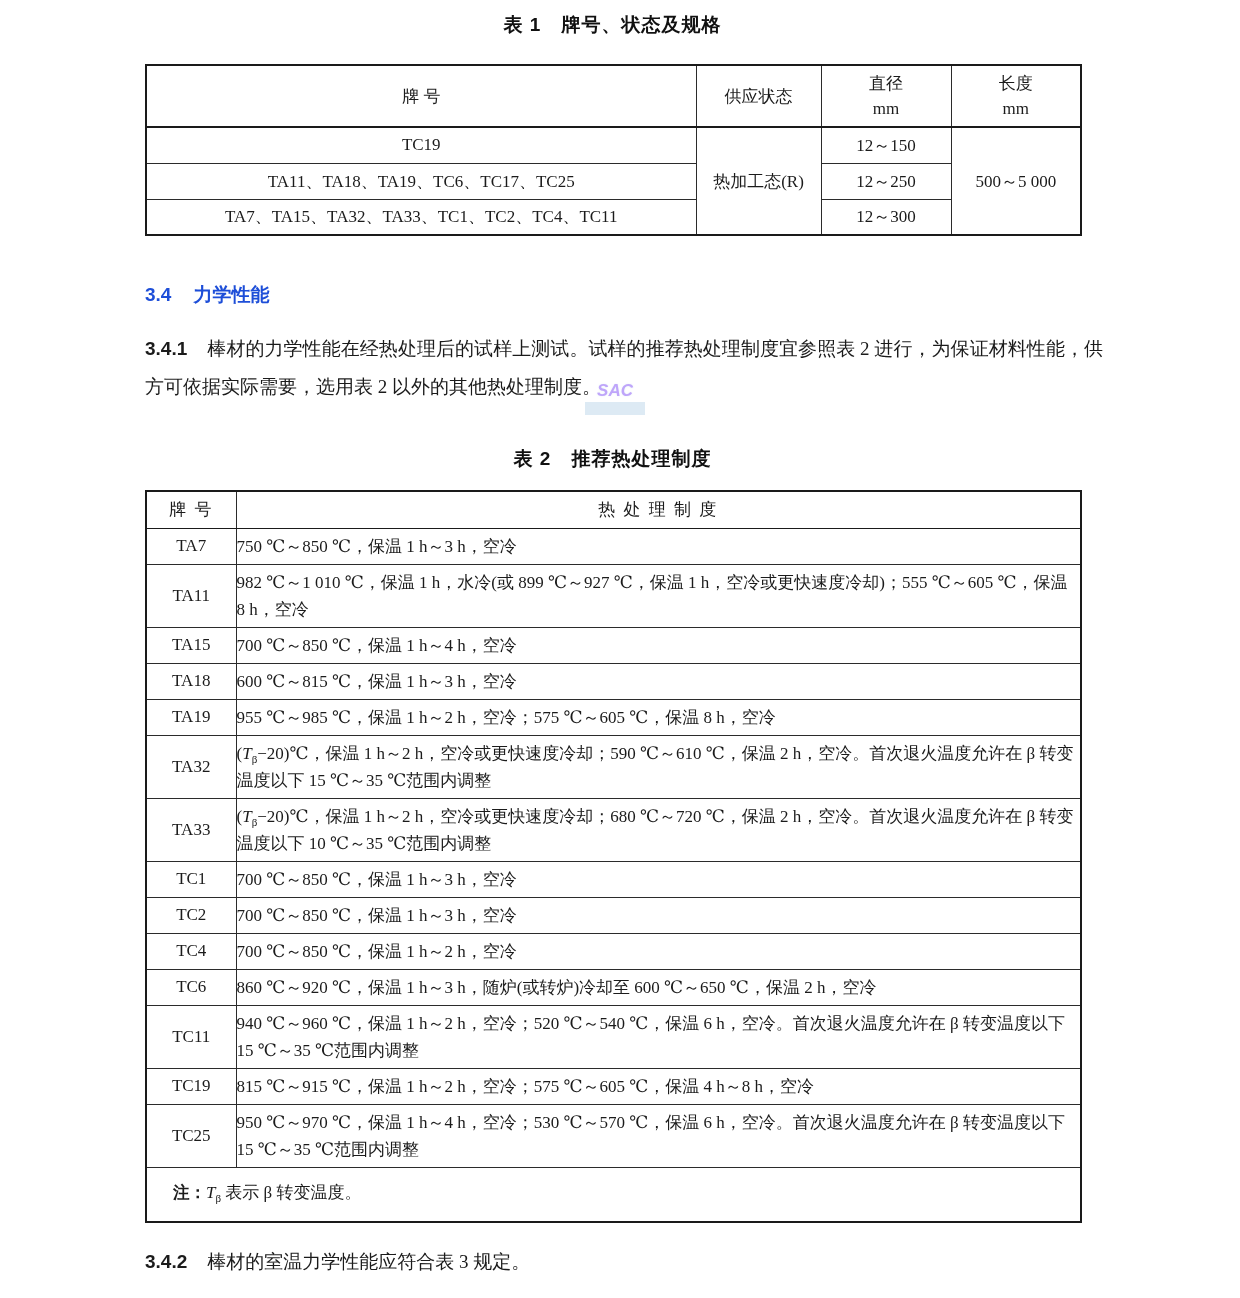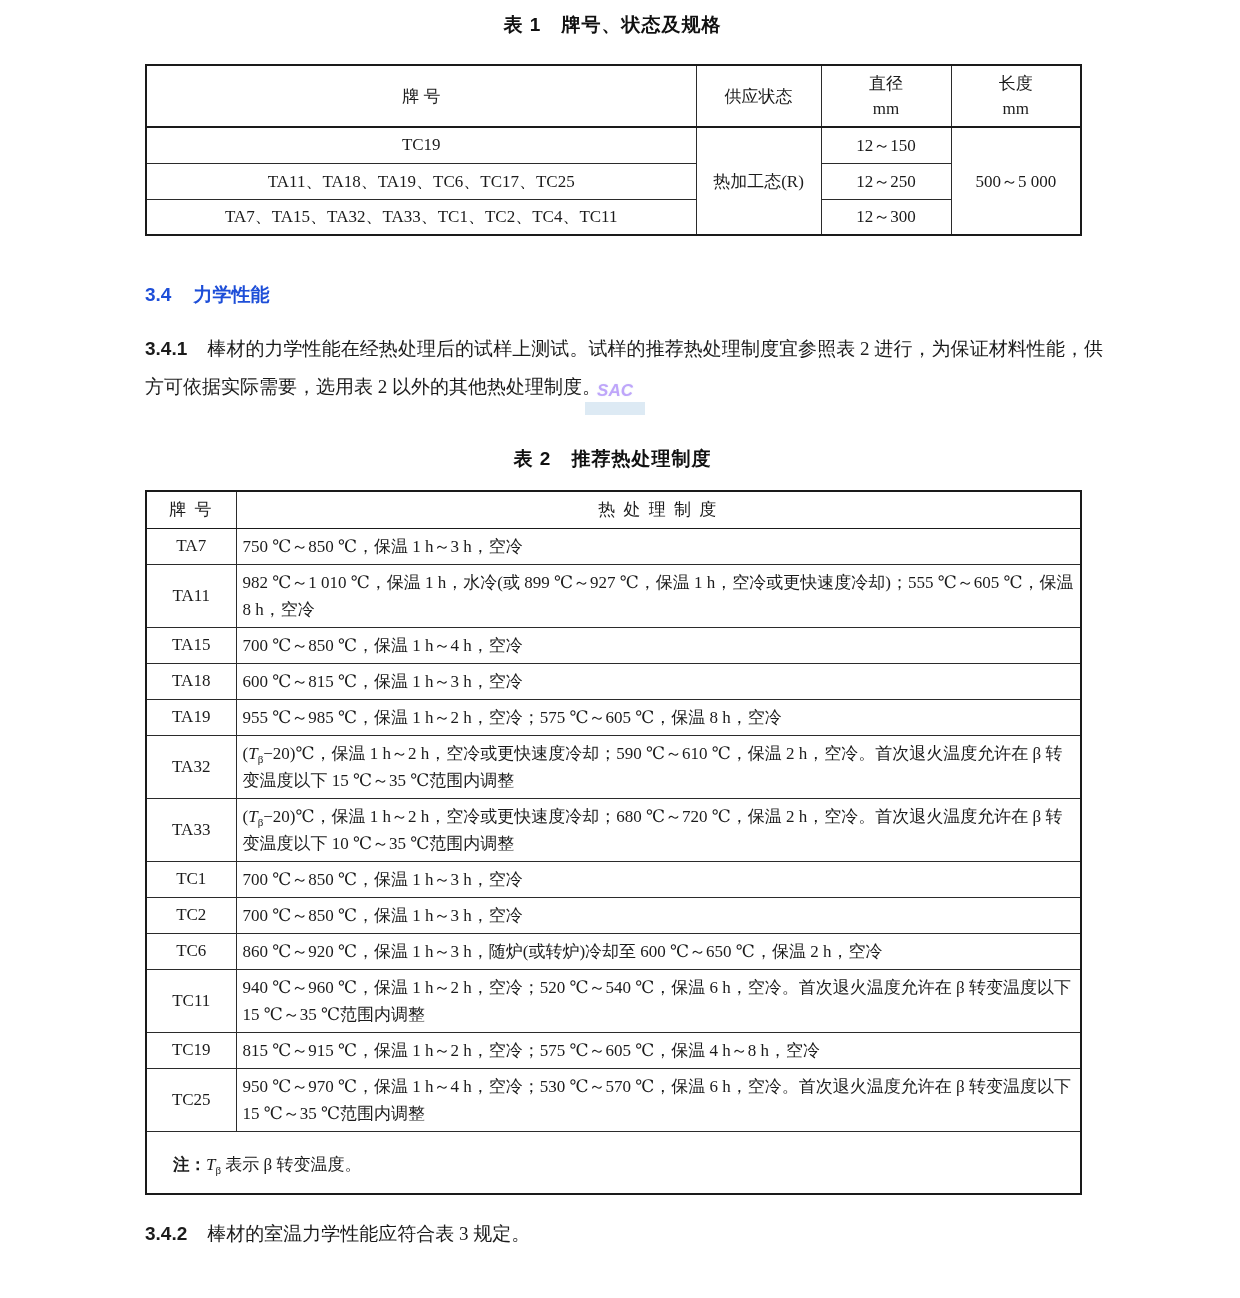--- a/index.html
+++ b/index.html
@@ -41,23 +41,23 @@
     color: #1b1b1b;
     vertical-align: middle;
   }
   .gbtable { border: 2px solid #1a1a1a; }
   .t1 { margin-top: 26px; }
   .t1 thead th { height: 62px; text-align: center; line-height: 25px; border-bottom: 2px solid #1a1a1a; }
   .t1 tbody td { height: 36px; text-align: center; }
   .t2 { margin-top: 18px; }
   .t2 thead th { height: 37px; text-align: center; border-bottom: 1.5px solid #1a1a1a; letter-spacing: 2px; }
   .t2 td.grade { width: 90px; text-align: center; }
-  .t2 td.regime { text-align: left; padding: 4px 6px; line-height: 27px; }
+  .t2 td.regime { text-align: left; padding: 4px 0; line-height: 27px; }
   .t2 tbody tr td { height: 36px; }
-  .t2 .note-cell { padding: 20px 16px 16px 26px; line-height: 24px; }
+  .t2 .note-cell { padding: 12px 16px 16px 26px; line-height: 24px; }
   .note-label { font-weight: bold; font-family: "Liberation Sans", "DejaVu Sans", sans-serif; font-size: 16.5px; }
   sub { font-size: 11px; line-height: 0; }
   .tvar { font-style: italic; font-family: "Liberation Serif", "DejaVu Serif", serif; }
   .clause-heading {
     margin-top: 46px;
     font-family: "Liberation Sans", "DejaVu Sans", sans-serif;
     font-weight: bold;
     font-size: 19px;
     color: #1d4ed8;
   }
@@ -202,20 +202,24 @@
           </tr>
           <tr>
             <td class="grade">TC1</td>
             <td class="regime">700 ℃～850 ℃，保温 1 h～3 h，空冷</td>
           </tr>
           <tr>
             <td class="grade">TC2</td>
             <td class="regime">700 ℃～850 ℃，保温 1 h～3 h，空冷</td>
           </tr>
           <tr>
+            <td class="grade">TC4</td>
+            <td class="regime">700 ℃～850 ℃，保温 1 h～2 h，空冷</td>
+          </tr>
+          <tr>
             <td class="grade">TC6</td>
             <td class="regime">860 ℃～920 ℃，保温 1 h～3 h，随炉(或转炉)冷却至 600 ℃～650 ℃，保温 2 h，空冷</td>
           </tr>
           <tr>
             <td class="grade">TC11</td>
             <td class="regime">940 ℃～960 ℃，保温 1 h～2 h，空冷；520 ℃～540 ℃，保温 6 h，空冷。首次退火温度允许在 β 转变温度以下 15 ℃～35 ℃范围内调整</td>
           </tr>
           <tr>
             <td class="grade">TC19</td>
             <td class="regime">815 ℃～915 ℃，保温 1 h～2 h，空冷；575 ℃～605 ℃，保温 4 h～8 h，空冷</td>

